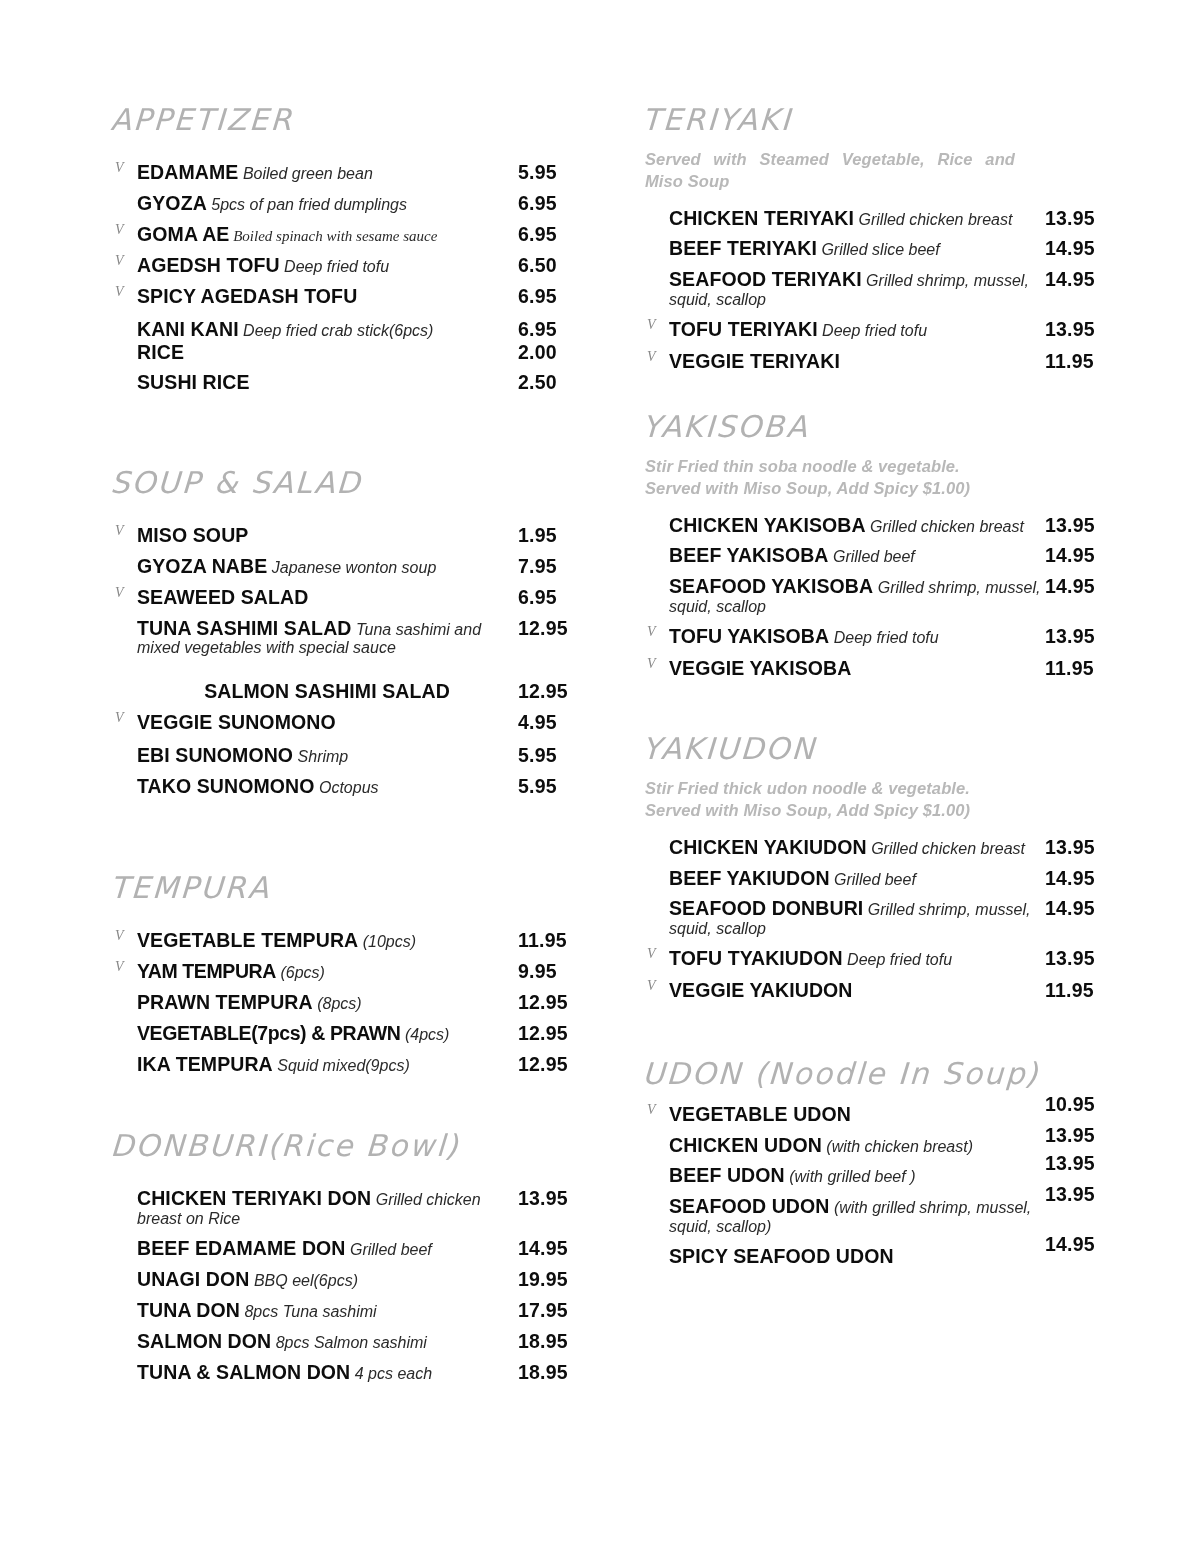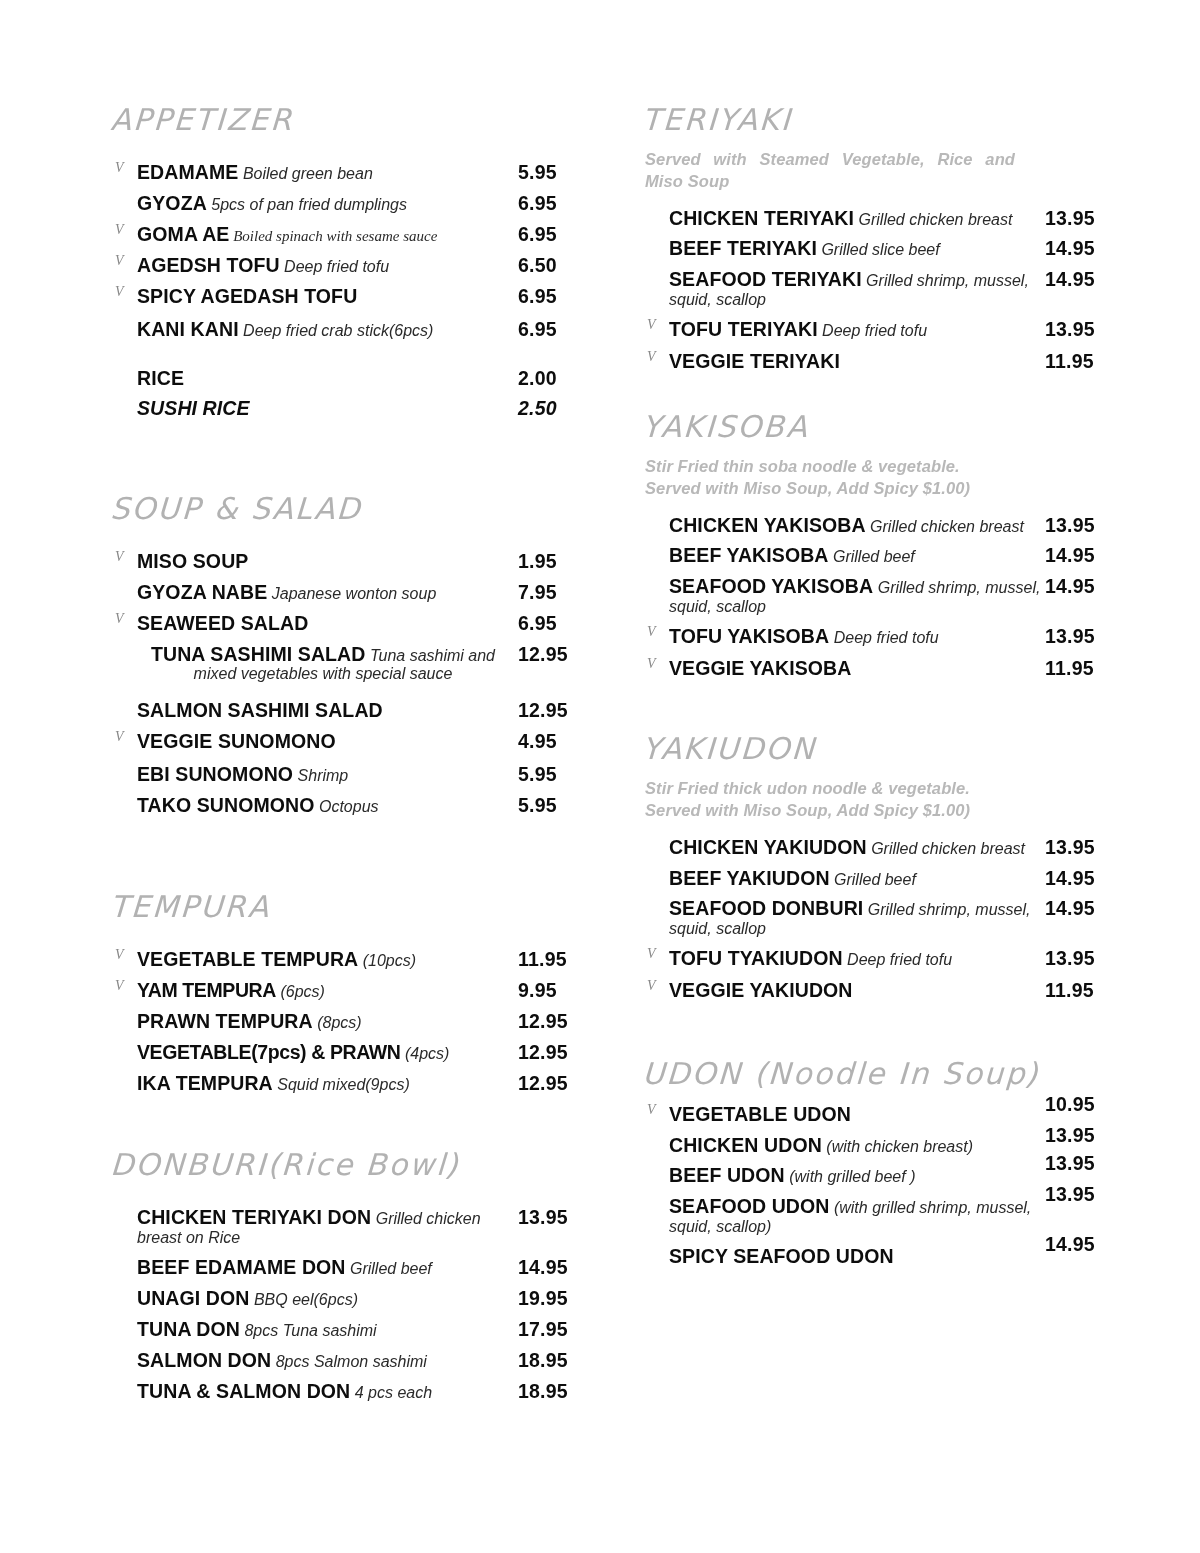--- a/index.html
+++ b/index.html
@@ -129,55 +129,55 @@
               <div class="price" style="left: 405px; top: 0px;">6.95</div>
             </div>
             <div class="item" style="position: relative; margin-bottom: 8.5px;">
               <div class="item-text" style="padding-left: 24px; max-width: 380px;"><span class="veg" style="left: 2px; top: -1px;">V</span><span class="name">AGEDSH TOFU</span><span class="desc"> Deep fried tofu</span></div>
               <div class="price" style="left: 405px; top: 0px;">6.50</div>
             </div>
             <div class="item" style="position: relative; margin-bottom: 11px;">
               <div class="item-text" style="padding-left: 24px; max-width: 380px;"><span class="veg" style="left: 2px; top: -1px;">V</span><span class="name">SPICY AGEDASH TOFU</span></div>
               <div class="price" style="left: 405px; top: 0px;">6.95</div>
             </div>
-            <div class="item" style="position: relative; margin-bottom: 26px;">
+            <div class="item" style="position: relative; margin-bottom: 0;">
               <div class="item-text" style="padding-left: 24px; max-width: 380px;"><span class="name">KANI KANI</span><span class="desc"> Deep fried crab stick(6pcs)</span></div>
               <div class="price" style="left: 405px; top: 0px;">6.95</div>
             </div>
             <div class="item" style="position: relative; margin-bottom: 8.5px;">
               <div class="item-text" style="padding-left: 24px; max-width: 380px;"><span class="name">RICE</span></div>
               <div class="price" style="left: 405px; top: 0px;">2.00</div>
             </div>
-            <div class="item" style="position: relative; margin-bottom: 8.5px; font-style: italic;">
+            <div class="item" style="position: relative; margin-bottom: 8.5px;">
               <div class="item-text" style="padding-left: 24px; max-width: 380px;"><span class="name">SUSHI RICE</span></div>
               <div class="price" style="left: 405px; top: 0px;">2.50</div>
             </div>
           </div>
         </div>
         <div class="section" style="margin-top: 74px;">
           <div class="section-head" style="font-size: 30px;">SOUP &amp; SALAD</div>
           <div class="items" style="margin-top: 26px;">
             <div class="item" style="position: relative; margin-bottom: 8.5px;">
               <div class="item-text" style="padding-left: 24px; max-width: 380px;"><span class="veg" style="left: 2px; top: -1px;">V</span><span class="name">MISO SOUP</span></div>
               <div class="price" style="left: 405px; top: 0px;">1.95</div>
             </div>
             <div class="item" style="position: relative; margin-bottom: 8.5px;">
               <div class="item-text" style="padding-left: 24px; max-width: 380px;"><span class="name">GYOZA NABE</span><span class="desc"> Japanese wonton soup</span></div>
               <div class="price" style="left: 405px; top: 0px;">7.95</div>
             </div>
             <div class="item" style="position: relative; margin-bottom: 8.5px;">
               <div class="item-text" style="padding-left: 24px; max-width: 380px;"><span class="veg" style="left: 2px; top: -1px;">V</span><span class="name">SEAWEED SALAD</span></div>
               <div class="price" style="left: 405px; top: 0px;">6.95</div>
             </div>
-            <div class="item" style="position: relative; margin-bottom: 16px; text-align: center;">
+            <div class="item" style="position: relative; margin-bottom: 23px;">
               <div class="item-text" style="padding-left: 24px; max-width: 372px;"><span class="name">TUNA SASHIMI SALAD</span><span class="desc"> Tuna sashimi and mixed vegetables with  special sauce</span></div>
               <div class="price" style="left: 405px; top: 0px;">12.95</div>
             </div>
             <div class="item" style="position: relative; margin-bottom: 8.5px;">
-              <div class="item-text" style="padding-left: 24px; max-width: 380px;"><span class="name">SALMON SASHIMI SALAD</span></div>
+              <div class="item-text" style="padding-left: 24px; max-width: 380px; text-align: center;"><span class="name">SALMON SASHIMI SALAD</span></div>
               <div class="price" style="left: 405px; top: 0px;">12.95</div>
             </div>
             <div class="item" style="position: relative; margin-bottom: 10px;">
               <div class="item-text" style="padding-left: 24px; max-width: 380px;"><span class="veg" style="left: 2px; top: -1px;">V</span><span class="name">VEGGIE SUNOMONO</span></div>
               <div class="price" style="left: 405px; top: 0px;">4.95</div>
             </div>
             <div class="item" style="position: relative; margin-bottom: 8.5px;">
               <div class="item-text" style="padding-left: 24px; max-width: 380px;"><span class="name">EBI SUNOMONO</span><span class="desc"> Shrimp</span></div>
               <div class="price" style="left: 405px; top: 0px;">5.95</div>
             </div>

